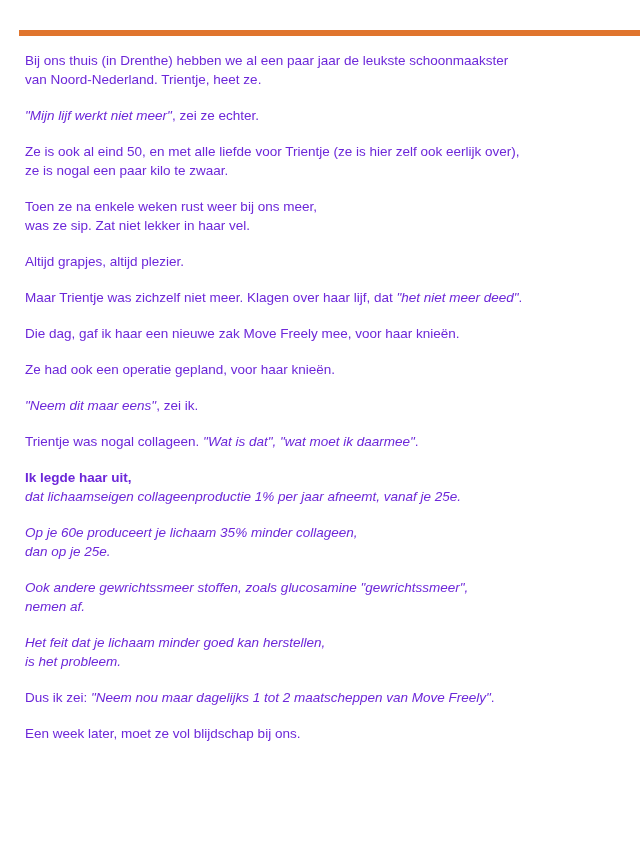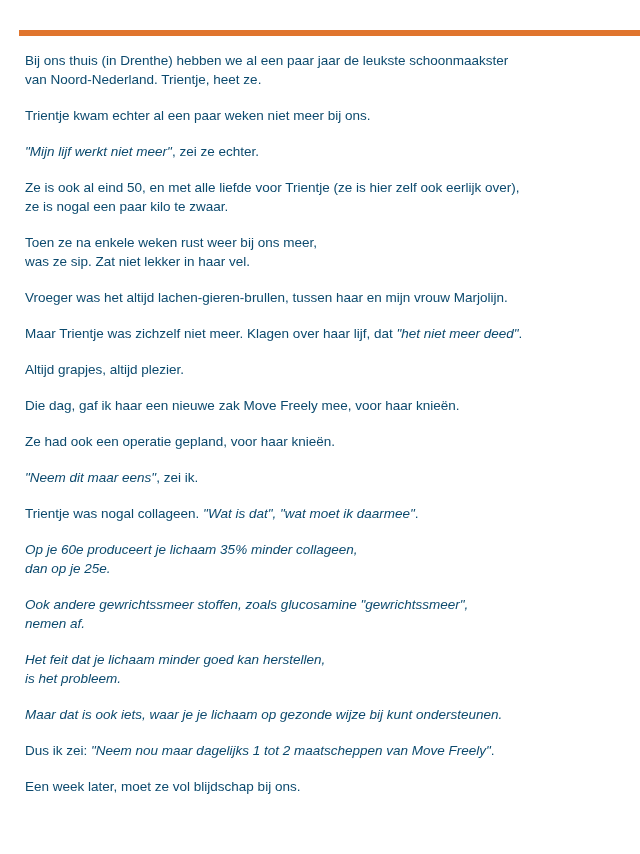--- a/index.html
+++ b/index.html
@@ -29,33 +29,31 @@
   }
   .run-n { font-style: normal; font-weight: normal; }
   .run-i { font-style: italic;  font-weight: normal; }
   .run-b { font-style: normal; font-weight: bold; }
 </style>
 </head>
 <body style="background: rgb(255, 255, 255);">
 
 <div class="page">
   <div class="accent-bar" style="background: rgb(224, 117, 46);"></div>
-  <div class="article-body" style="color: #0c4a6e;">
+  <div class="article-body" style="color: #6d28d9;">
       <p><span class="run-n">Bij ons thuis (in Drenthe) hebben we al een paar jaar de leukste schoonmaakster</span><br><span class="run-n">van Noord-Nederland. Trientje, heet ze.</span></p>
-      <p><span class="run-n">Trientje kwam echter al een paar weken niet meer bij ons.</span></p>
       <p><span class="run-i">"Mijn lijf werkt niet meer"</span><span class="run-n">, zei ze echter.</span></p>
       <p><span class="run-n">Ze is ook al eind 50, en met alle liefde voor Trientje (ze is hier zelf ook eerlijk over),</span><br><span class="run-n">ze is nogal een paar kilo te zwaar.</span></p>
       <p><span class="run-n">Toen ze na enkele weken rust weer bij ons meer,</span><br><span class="run-n">was ze sip. Zat niet lekker in haar vel.</span></p>
-      <p><span class="run-n">Vroeger was het altijd lachen-gieren-brullen, tussen haar en mijn vrouw Marjolijn.</span></p>
+      <p><span class="run-n">Altijd grapjes, altijd plezier.</span></p>
       <p><span class="run-n">Maar Trientje was zichzelf niet meer. Klagen over haar lijf, dat </span><span class="run-i">"het niet meer deed"</span><span class="run-n">.</span></p>
-      <p><span class="run-n">Altijd grapjes, altijd plezier.</span></p>
       <p><span class="run-n">Die dag, gaf ik haar een nieuwe zak Move Freely mee, voor haar knieën.</span></p>
       <p><span class="run-n">Ze had ook een operatie gepland, voor haar knieën.</span></p>
       <p><span class="run-i">"Neem dit maar eens"</span><span class="run-n">, zei ik.</span></p>
       <p><span class="run-n">Trientje was nogal collageen. </span><span class="run-i">"Wat is dat", "wat moet ik daarmee"</span><span class="run-n">.</span></p>
+      <p><span class="run-b">Ik legde haar uit,</span><br><span class="run-i">dat lichaamseigen collageenproductie 1% per jaar afneemt, vanaf je 25e.</span></p>
       <p><span class="run-i">Op je 60e produceert je lichaam 35% minder collageen,</span><br><span class="run-i">dan op je 25e.</span></p>
       <p><span class="run-i">Ook andere gewrichtssmeer stoffen, zoals glucosamine "gewrichtssmeer",</span><br><span class="run-i">nemen af.</span></p>
       <p><span class="run-i">Het feit dat je lichaam minder goed kan herstellen,</span><br><span class="run-i">is het probleem.</span></p>
-      <p><span class="run-i">Maar dat is ook iets, waar je je lichaam op gezonde wijze bij kunt ondersteunen.</span></p>
       <p><span class="run-n">Dus ik zei: </span><span class="run-i">"Neem nou maar dagelijks 1 tot 2 maatscheppen van Move Freely"</span><span class="run-n">.</span></p>
       <p><span class="run-n">Een week later, moet ze vol blijdschap bij ons.</span></p>
     </div>
 </div>
 
 </body></html>

